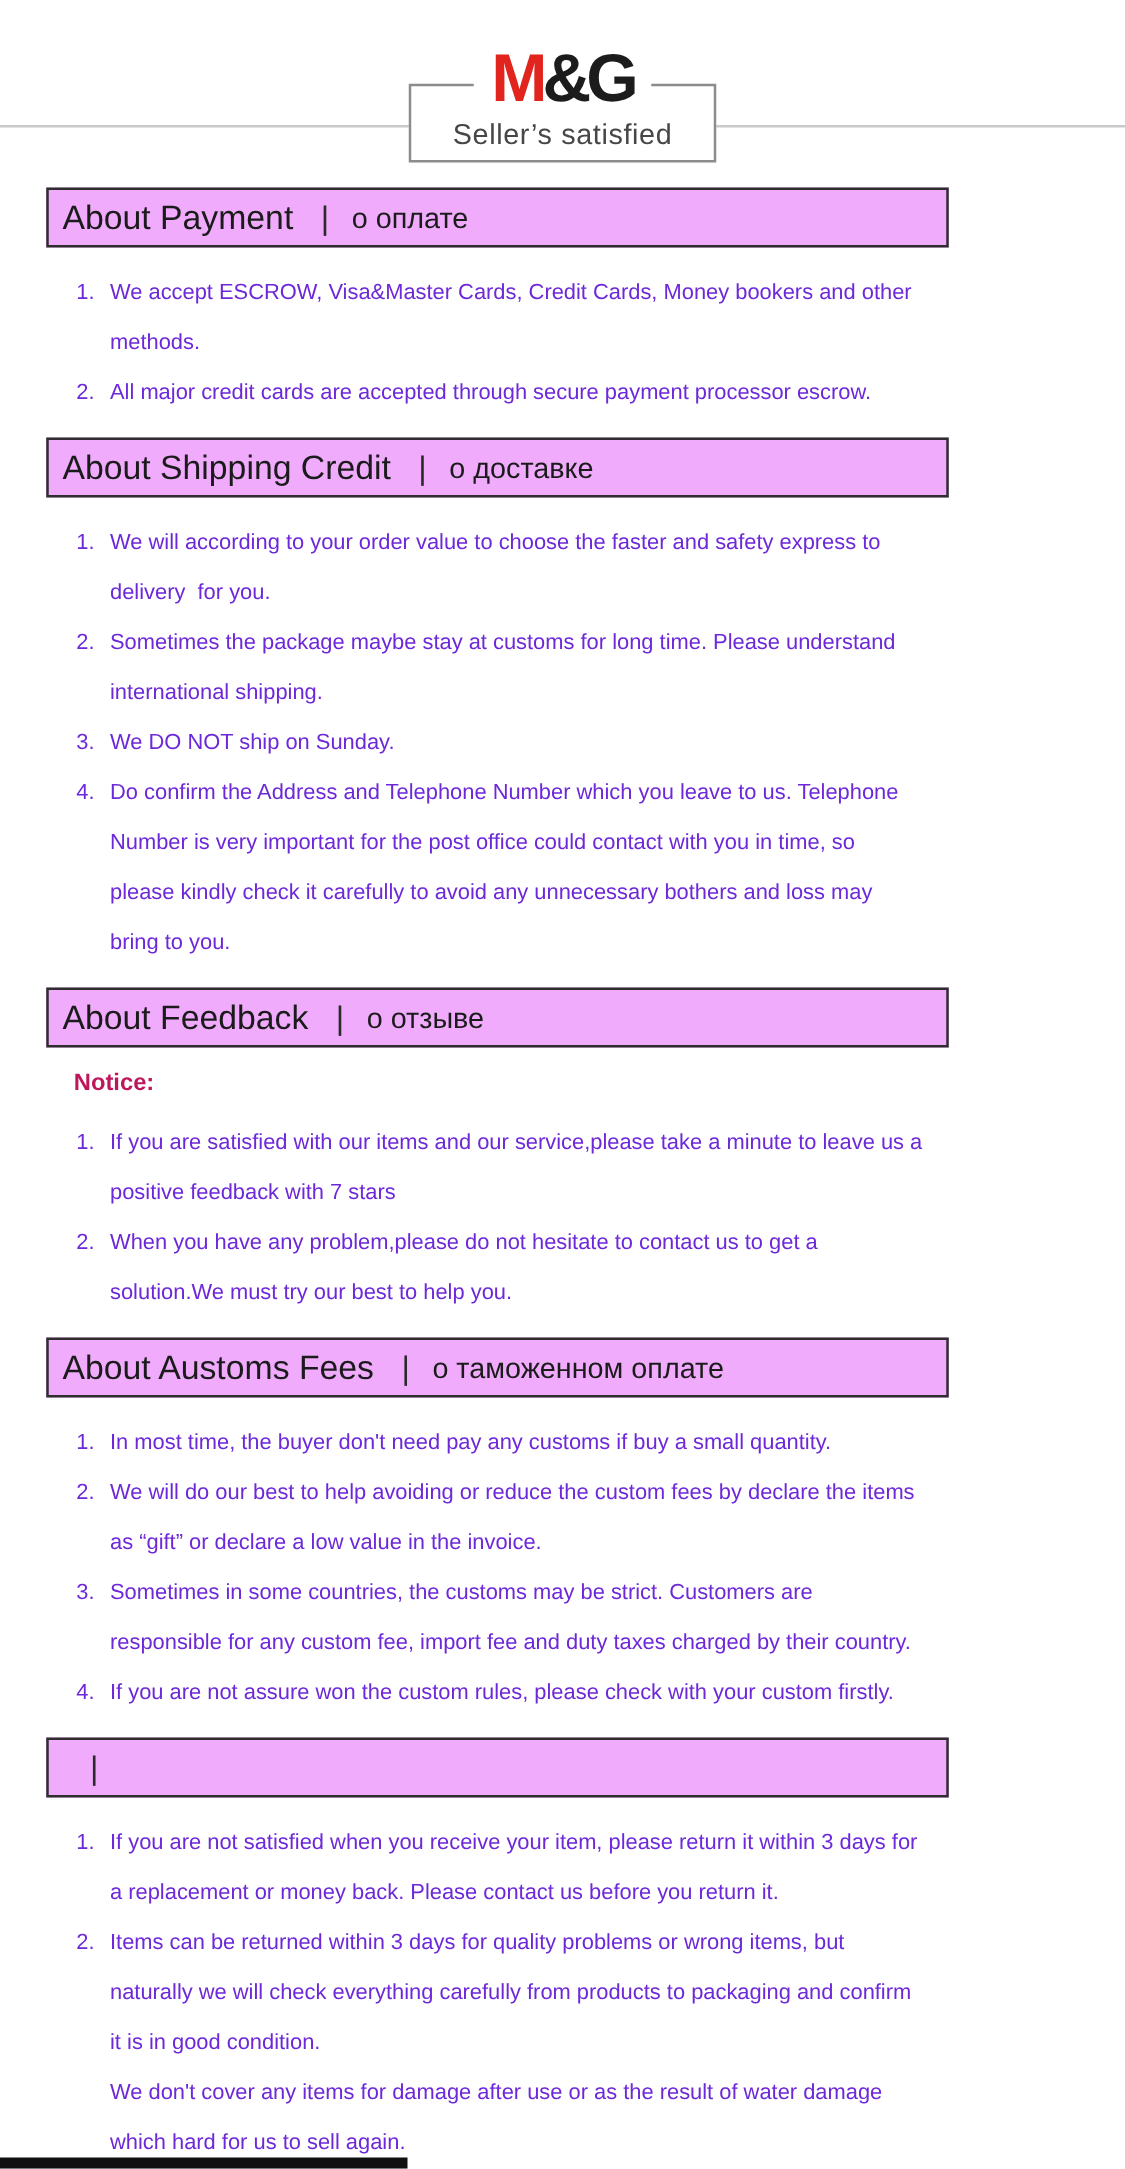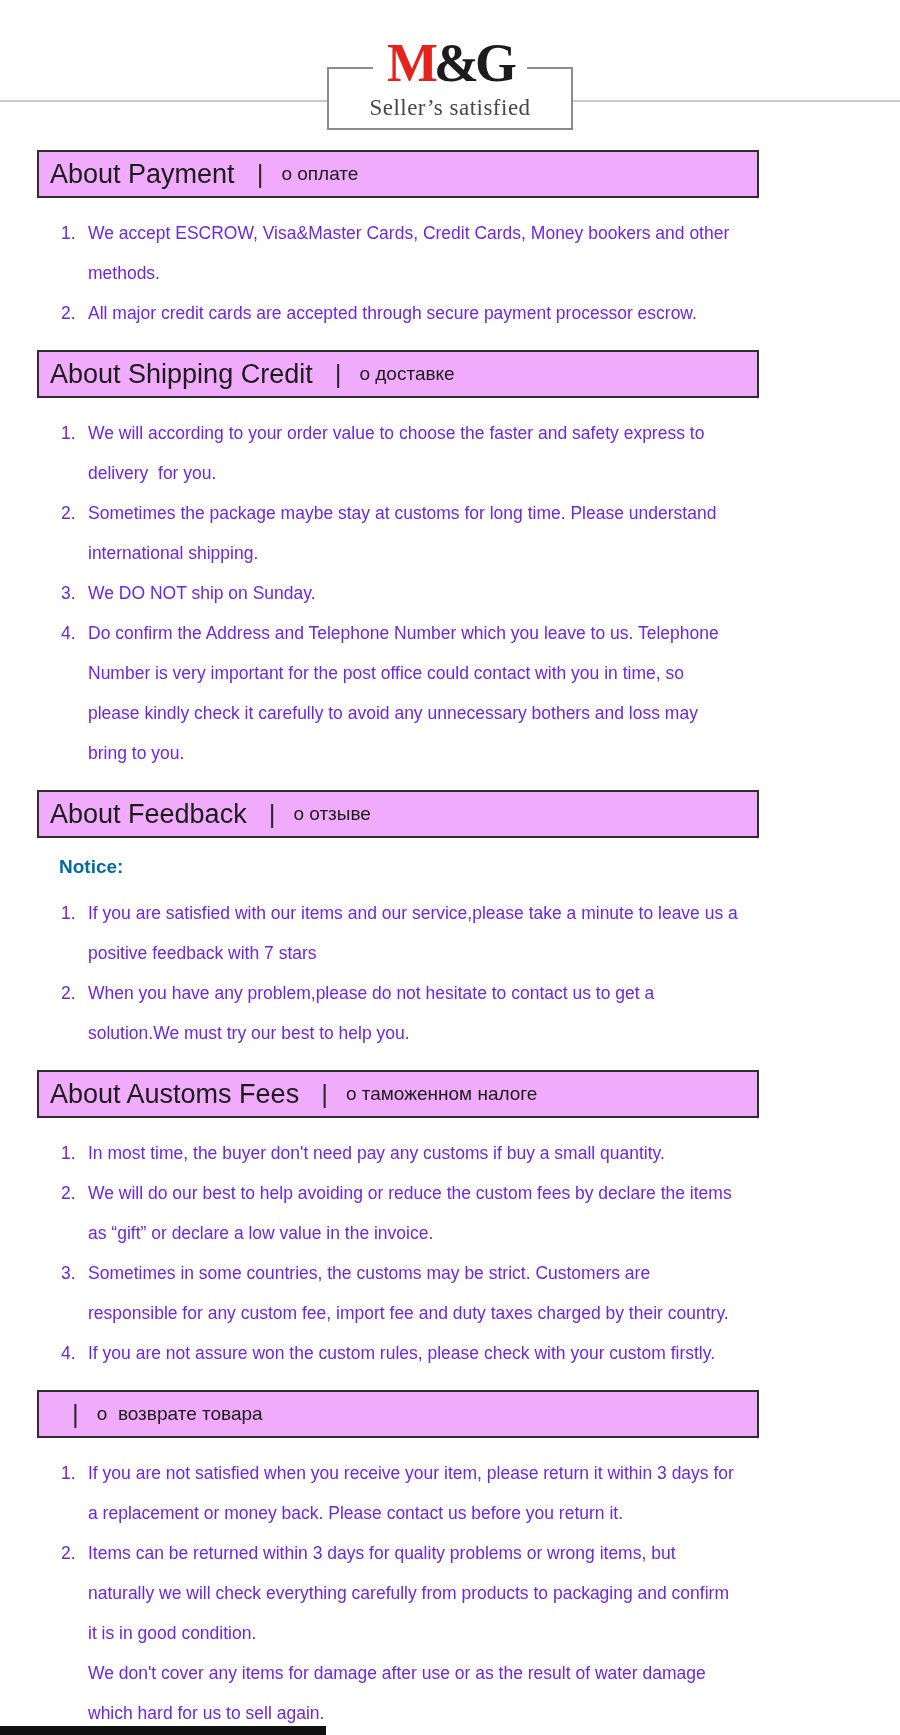--- a/index.html
+++ b/index.html
@@ -10,21 +10,21 @@
   }
   .page {
     position: relative;
     width: 900px;
     height: 1735px;
     background: #ffffff;
     overflow: hidden;
   }
 
   
-  .banner { position: relative; height: 150px; font-family: Liberation Serif, serif; }
+  .banner { position: relative; height: 150px; }
   .hline {
     position: absolute;
     top: 100px; left: 0; right: 0;
     height: 2px;
     background: #c9c9c9;
   }
   .logo-box {
     position: absolute;
     left: 50%; top: 67px;
     transform: translateX(-50%);
@@ -63,21 +63,21 @@
     height: 48px;
     display: flex;
     align-items: center;
     padding-left: 11px;
     font-size: 27px;
     color: #1b1b1b;
     background: #f0abfc;
     white-space: nowrap;
   }
   .t-sep { margin: 0 18px 0 22px; font-size: 26px; color: #2a2a2a; }
-  .t-ru { font-size: 19px; }
+  .t-ru { font-size: 23px; }
 
   ol.items {
     list-style: none;
     counter-reset: item;
     margin: 15px 0 17px 0;
     padding: 0 0 0 24px;
     width: 702px;
     font-size: 17.5px;
     line-height: 40px;
     color: #6d28d9;
@@ -88,21 +88,21 @@
     counter-increment: item;
   }
   ol.items li::before {
     content: counter(item) ".";
     position: absolute;
     left: 0;
   }
   .notice {
     font-size: 19px;
     font-weight: bold;
-    color: #0369a1;
+    color: #be185d;
     margin: 18px 0 8px 22px;
   }
   .cont { display: block; }
 
   .bottom-bar {
     position: absolute;
     left: 0; bottom: 0;
     width: 326px; height: 9px;
     background: #101010;
   }
@@ -158,34 +158,33 @@
       <ol class="items">
         <li><span>If you are satisfied with our items and our service,please take a minute to leave us a positive feedback with 7 stars</span></li>
         <li><span>When you have any problem,please do not hesitate to contact us to get a solution.We must try our best to help you.</span></li>
       </ol>
     </section>
 
     <section>
       <div class="sec-head">
         <span class="t-en">About Austoms Fees</span>
         <span class="t-sep">|</span>
-        <span class="t-ru">о таможенном налоге</span>
+        <span class="t-ru">о таможенном оплате</span>
       </div>
       <ol class="items">
         <li><span>In most time, the buyer don't need pay any customs if buy a small quantity.</span></li>
         <li><span>We will do our best to help avoiding or reduce the custom fees by declare the items as “gift” or declare a low value in the invoice.</span></li>
         <li><span>Sometimes in some countries, the customs may be strict. Customers are responsible for any custom fee, import fee and duty taxes charged by their country.</span></li>
         <li><span>If you are not assure won the custom rules, please check with your custom firstly.</span></li>
       </ol>
     </section>
 
     <section>
       <div class="sec-head">
         <span class="t-sep">|</span>
-        <span class="t-ru">о&nbsp; возврате товара</span>
       </div>
       <ol class="items">
         <li><span>If you are not satisfied when you receive your item, please return it within 3 days for a replacement or money back. Please contact us before you return it.</span></li>
         <li>
           <span>Items can be returned within 3 days for quality problems or wrong items, but naturally we will check everything carefully from products to packaging and confirm it is in good condition.</span>
           <span class="cont">We don't cover any items for damage after use or as the result of water damage which hard for us to sell again.</span>
         </li>
       </ol>
     </section>
 

